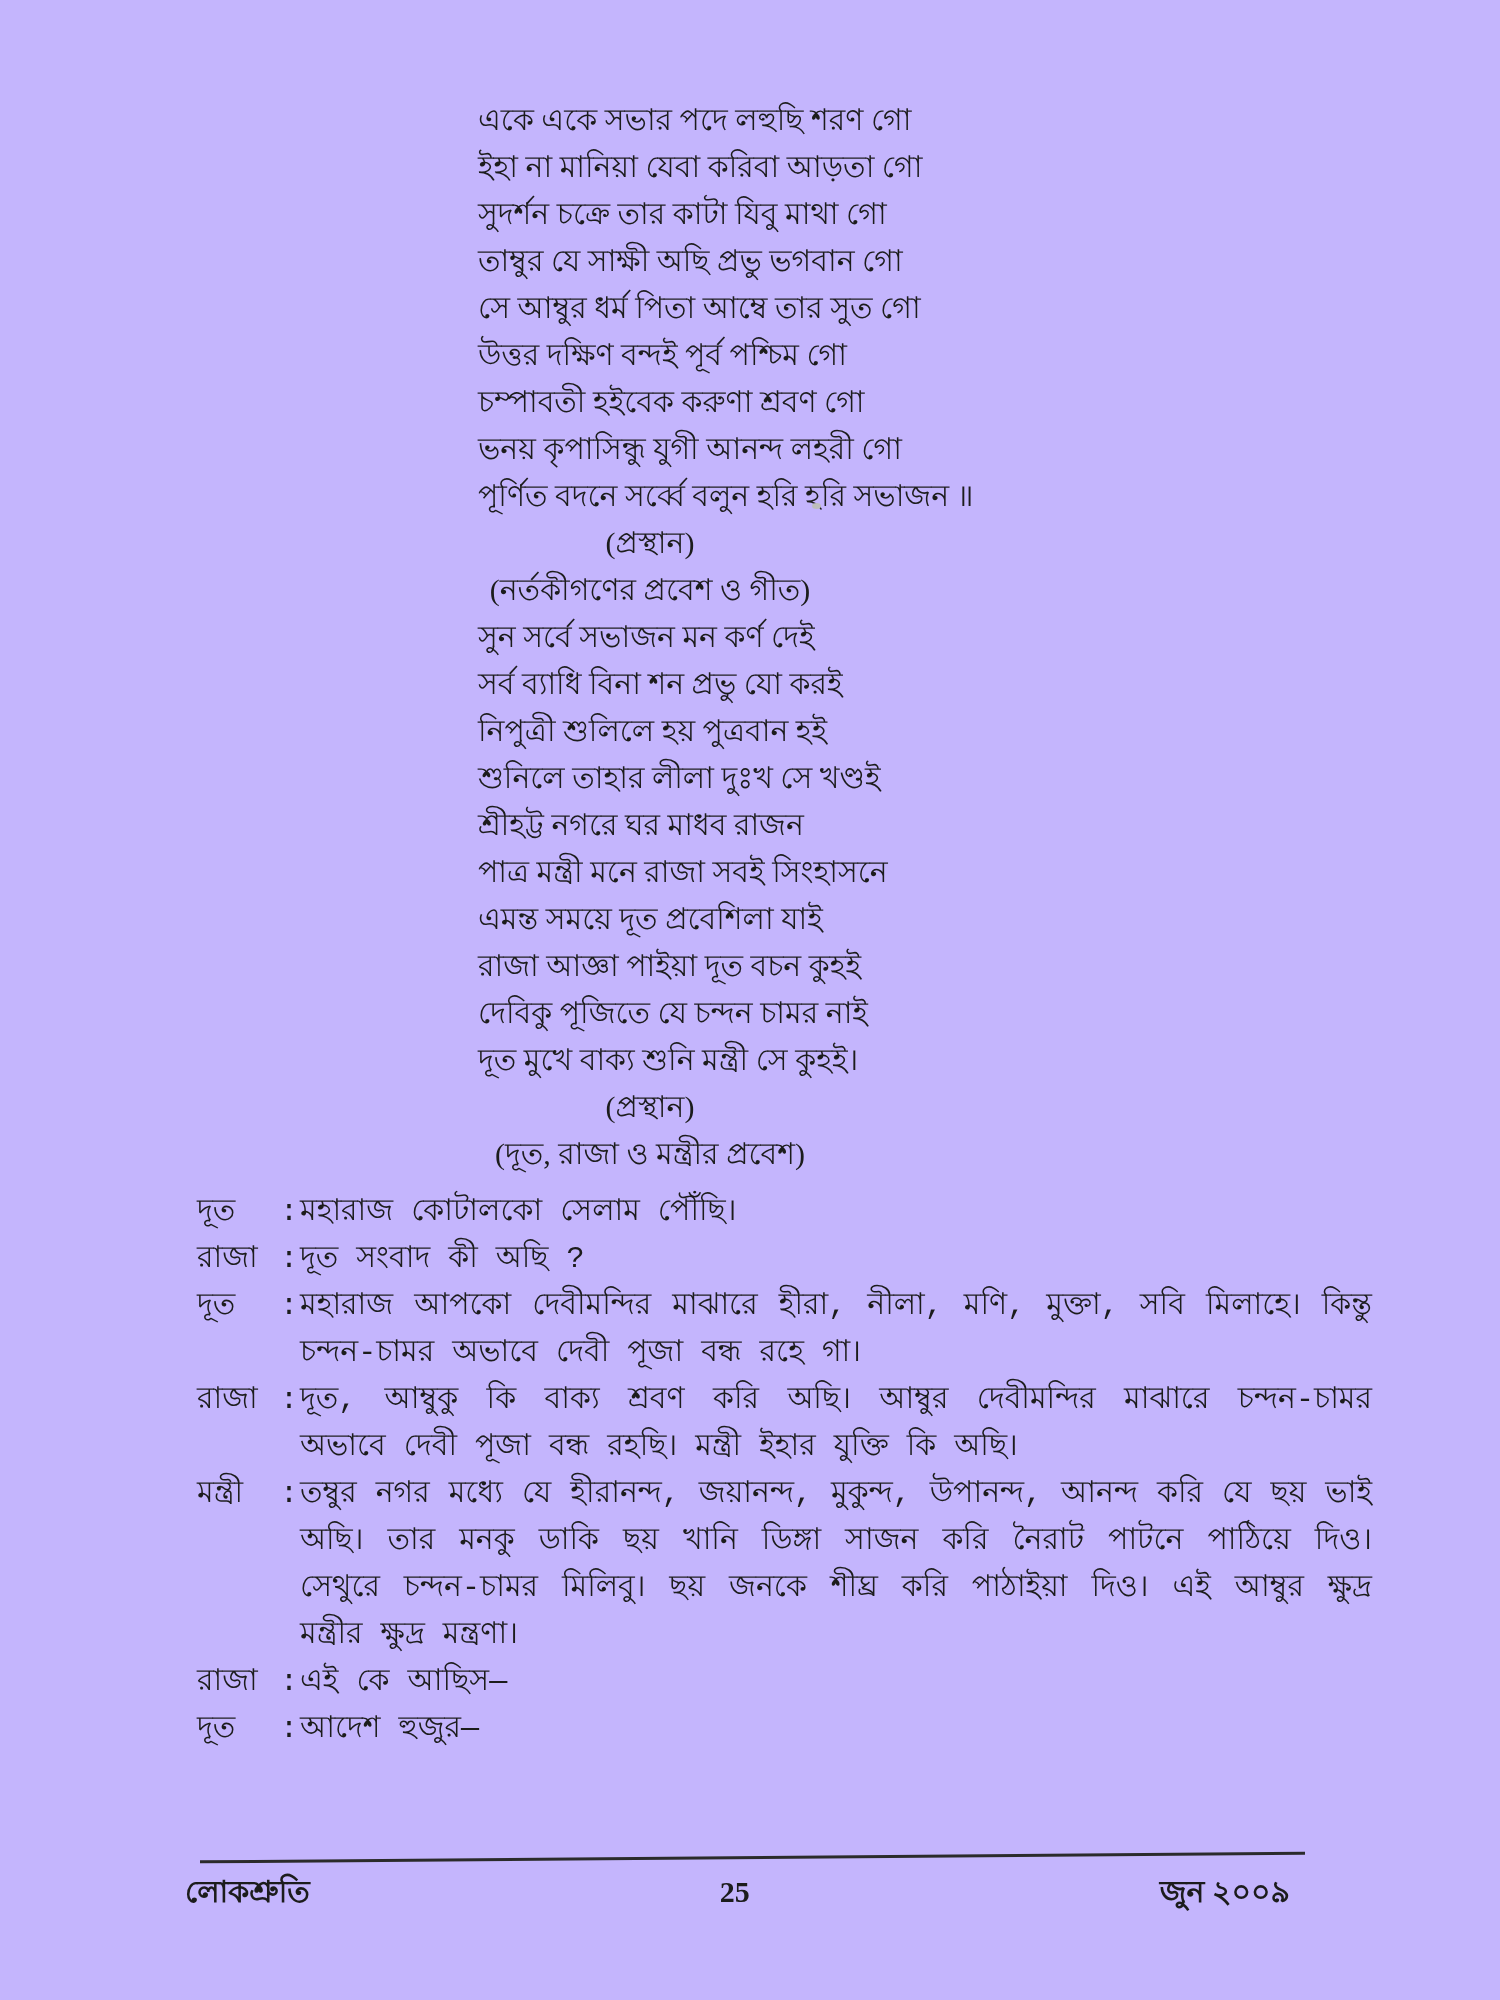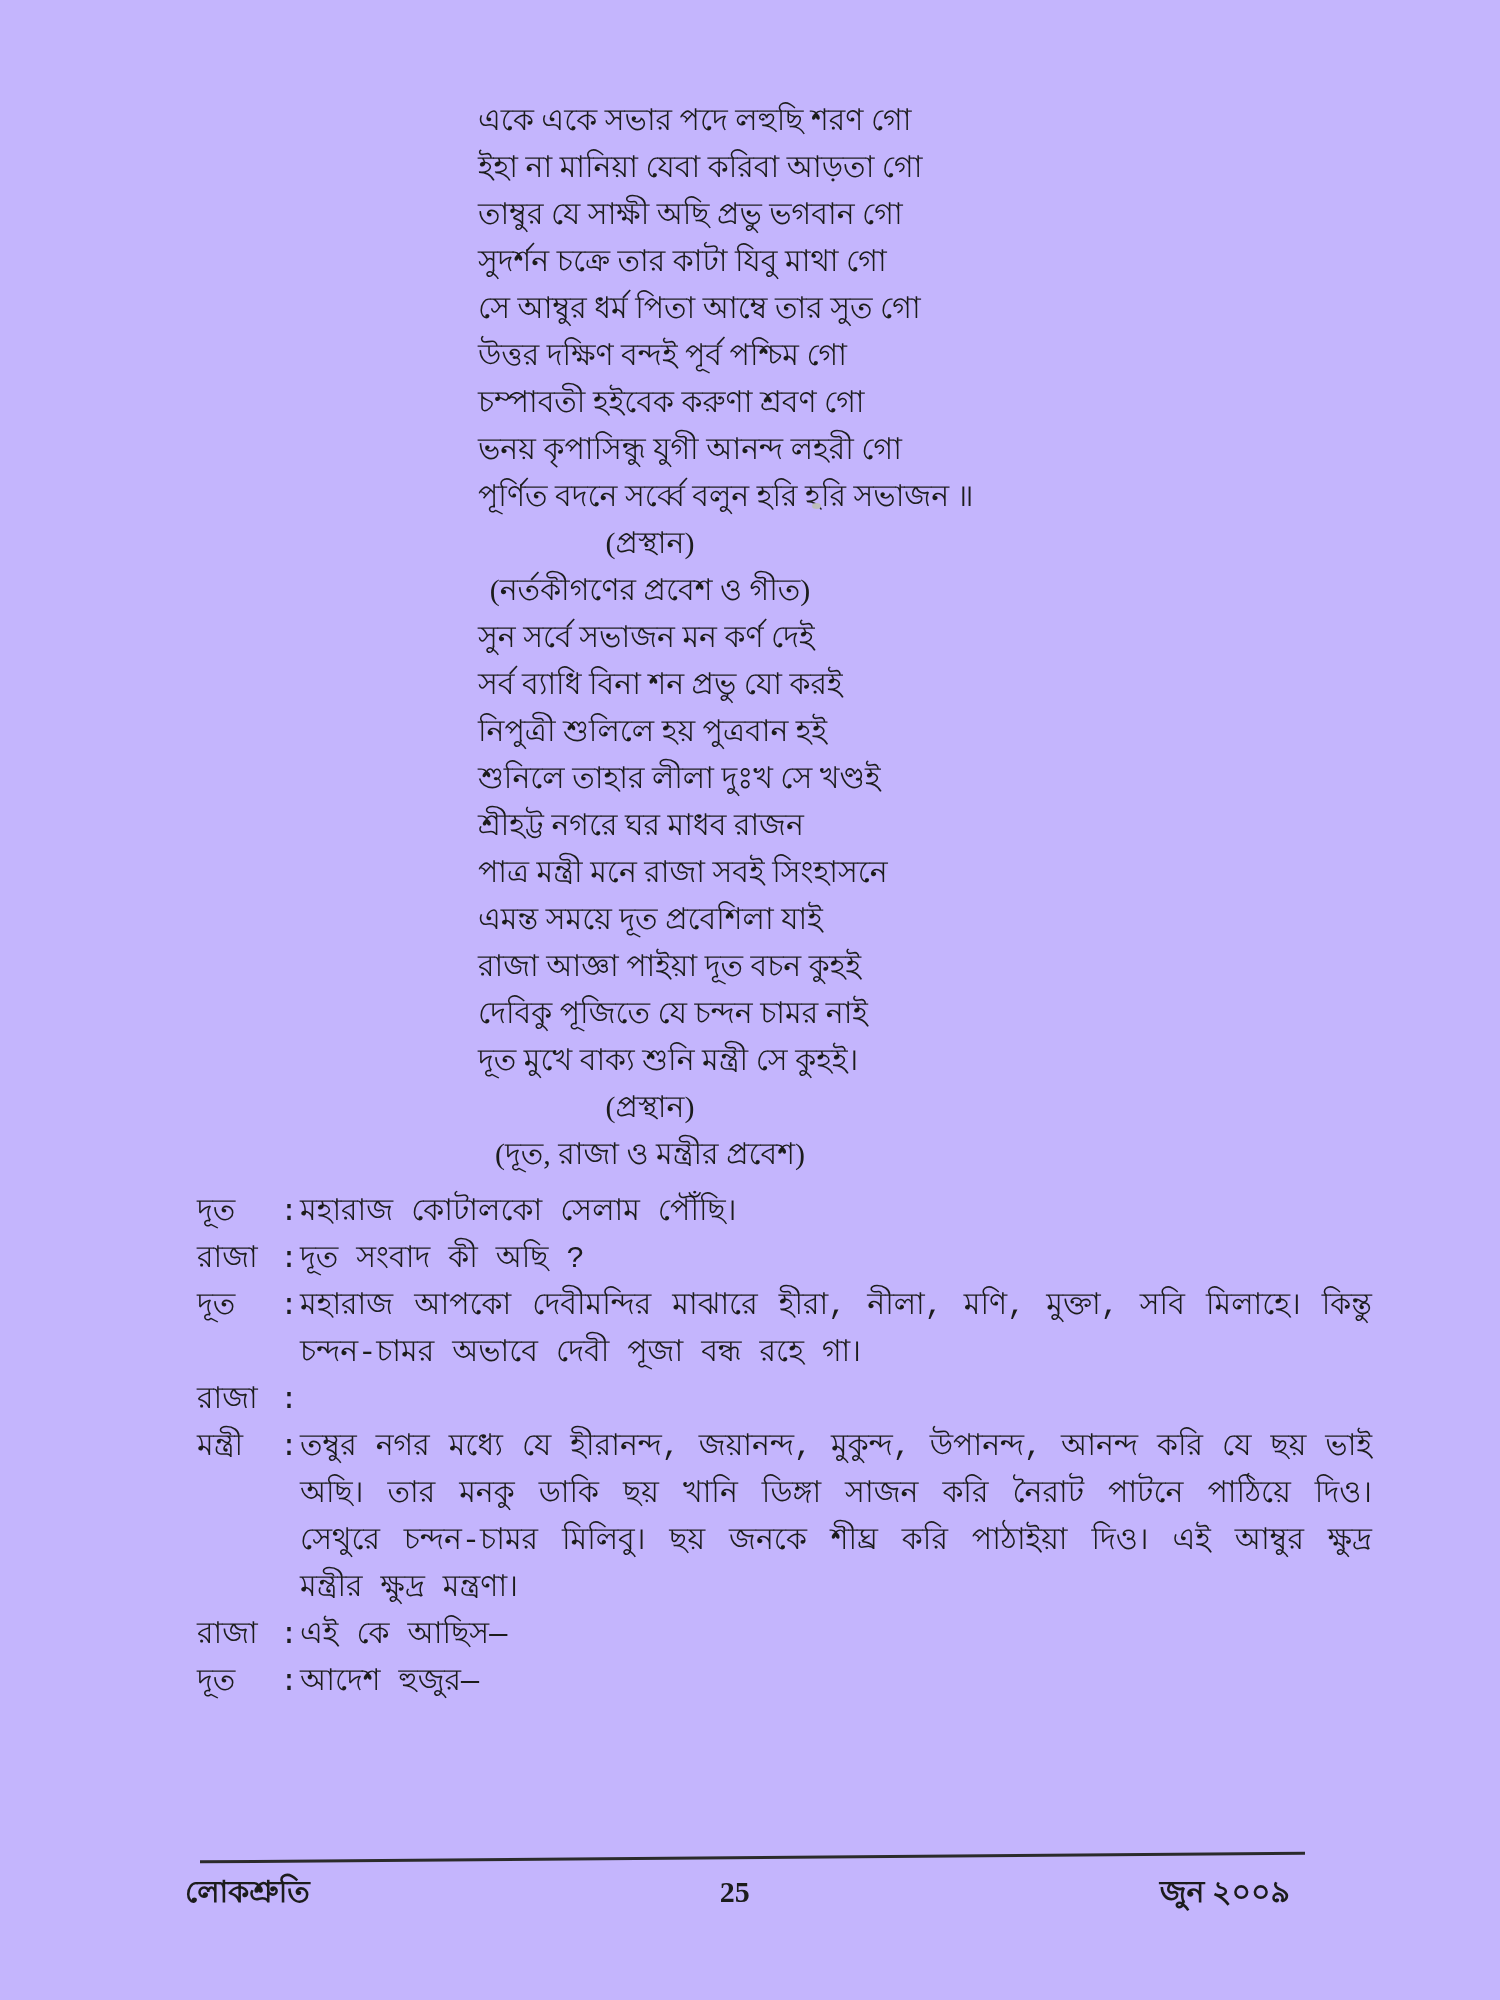--- a/index.html
+++ b/index.html
@@ -44,22 +44,22 @@
 </style>
 </head>
 <body>
 
 <div class="page">
   <div class="content">
 
     <div class="verse-block">
       <div class="verse-line">একে একে সভার পদে লহুছি শরণ গো</div>
       <div class="verse-line">ইহা না মানিয়া যেবা করিবা আড়তা গো</div>
+      <div class="verse-line">সুদর্শন চক্রে তার কাটা যিবু মাথা গো</div>
       <div class="verse-line">তাম্বুর যে সাক্ষী অছি প্রভু ভগবান গো</div>
-      <div class="verse-line">সুদর্শন চক্রে তার কাটা যিবু মাথা গো</div>
       <div class="verse-line">সে আম্বুর ধর্ম পিতা আম্বে তার সুত গো</div>
       <div class="verse-line">উত্তর দক্ষিণ বন্দই পূর্ব পশ্চিম গো</div>
       <div class="verse-line">চম্পাবতী হইবেক করুণা শ্রবণ গো</div>
       <div class="verse-line">ভনয় কৃপাসিন্ধু যুগী আনন্দ লহরী গো</div>
       <div class="verse-line">পূর্ণিত বদনে সর্ব্বে বলুন হরি হরি সভাজন ॥</div>
     </div>
 
     <div class="stage-direction">(প্রস্থান)</div>
     <div class="stage-direction">(নর্তকীগণের প্রবেশ ও গীত)</div>
 
@@ -95,20 +95,21 @@
 
       <div class="dialogue-row">
         <span class="speaker">দূত</span>
         <span class="colon">:</span>
         <span class="dtext">মহারাজ আপকো দেবীমন্দির মাঝারে হীরা, নীলা, মণি, মুক্তা, সবি মিলাহে। কিন্তু চন্দন-চামর অভাবে দেবী পূজা বন্ধ রহে গা।</span>
       </div>
 
       <div class="dialogue-row">
         <span class="speaker">রাজা</span>
         <span class="colon">:</span>
+        <span class="dtext">দূত, আম্বুকু কি বাক্য শ্রবণ করি অছি। আম্বুর দেবীমন্দির মাঝারে চন্দন-চামর অভাবে দেবী পূজা বন্ধ রহছি। মন্ত্রী ইহার যুক্তি কি অছি।</span>
       </div>
 
       <div class="dialogue-row">
         <span class="speaker">মন্ত্রী</span>
         <span class="colon">:</span>
         <span class="dtext">তম্বুর নগর মধ্যে যে হীরানন্দ, জয়ানন্দ, মুকুন্দ, উপানন্দ, আনন্দ করি যে ছয় ভাই অছি। তার মনকু ডাকি ছয় খানি ডিঙ্গা সাজন করি নৈরাট পাটনে পাঠিয়ে দিও। সেথুরে চন্দন-চামর মিলিবু। ছয় জনকে শীঘ্র করি পাঠাইয়া দিও। এই আম্বুর ক্ষুদ্র মন্ত্রীর ক্ষুদ্র মন্ত্রণা।</span>
       </div>
 
       <div class="dialogue-row">
         <span class="speaker">রাজা</span>

